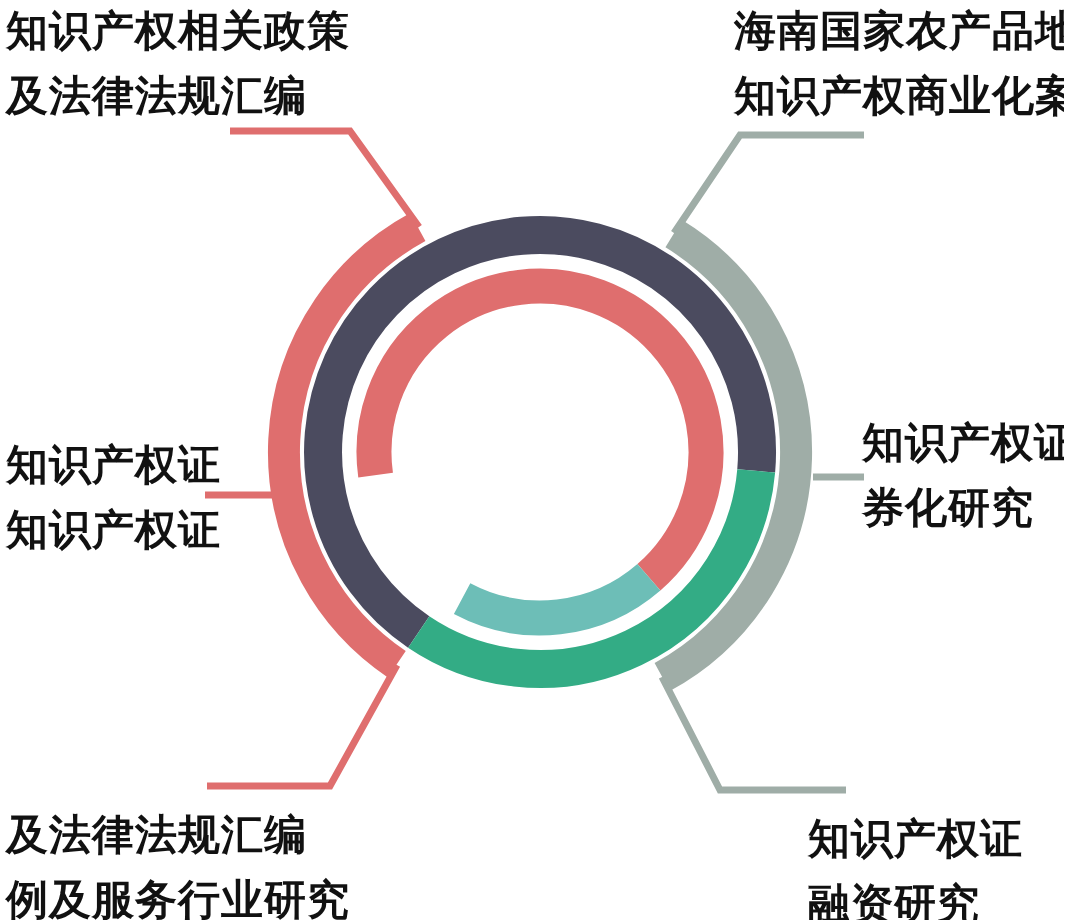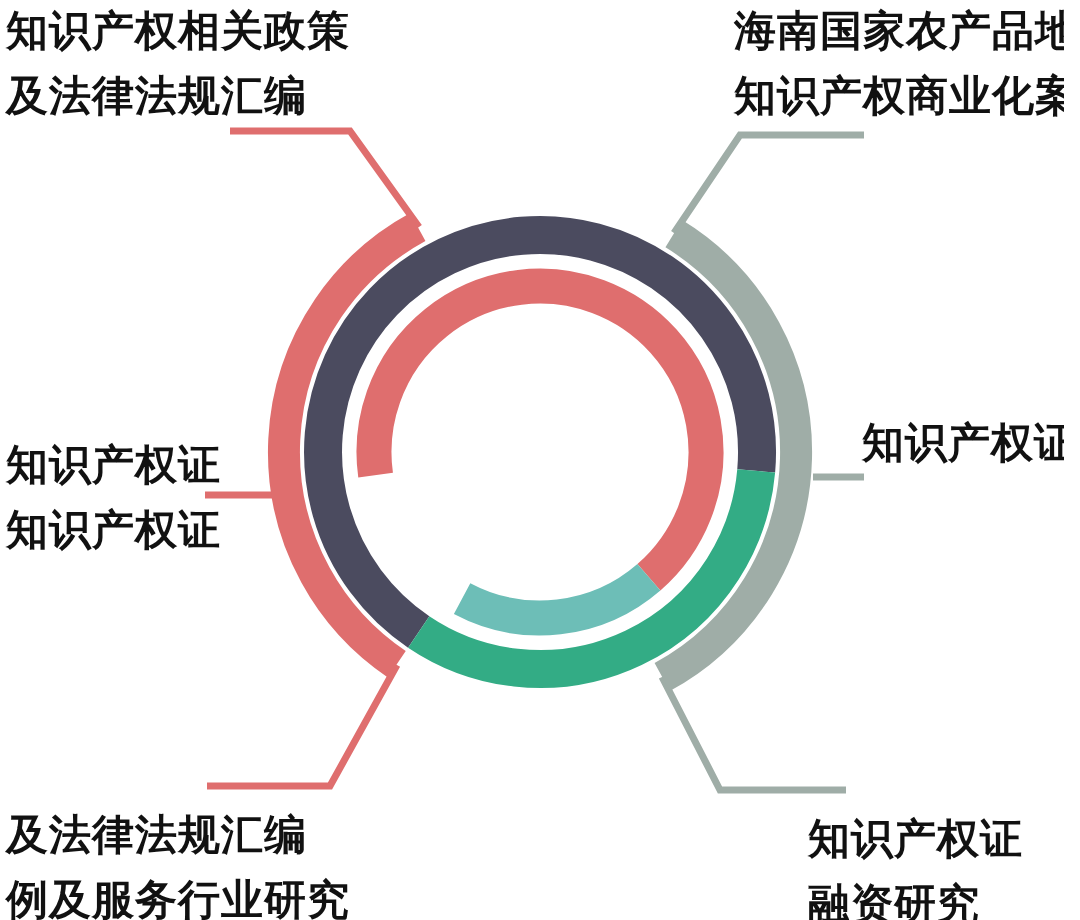--- a/index.html
+++ b/index.html
@@ -72,20 +72,21 @@
     <div>知识产权商业化案</div>
   </div>
 
   <div class="label" style="left:6px; top:432px;">
     <div>知识产权证</div>
     <div>知识产权证</div>
   </div>
 
   <div class="label" style="left:862px; top:410px;">
     <div>知识产权证</div>
+    <div>券化研究</div>
   </div>
 
   <div class="label" style="left:6px; top:802px;">
     <div>及法律法规汇编</div>
     <div>例及服务行业研究</div>
   </div>
 
   <div class="label" style="left:808px; top:806px;">
     <div>知识产权证</div>
     <div>融资研究</div>

